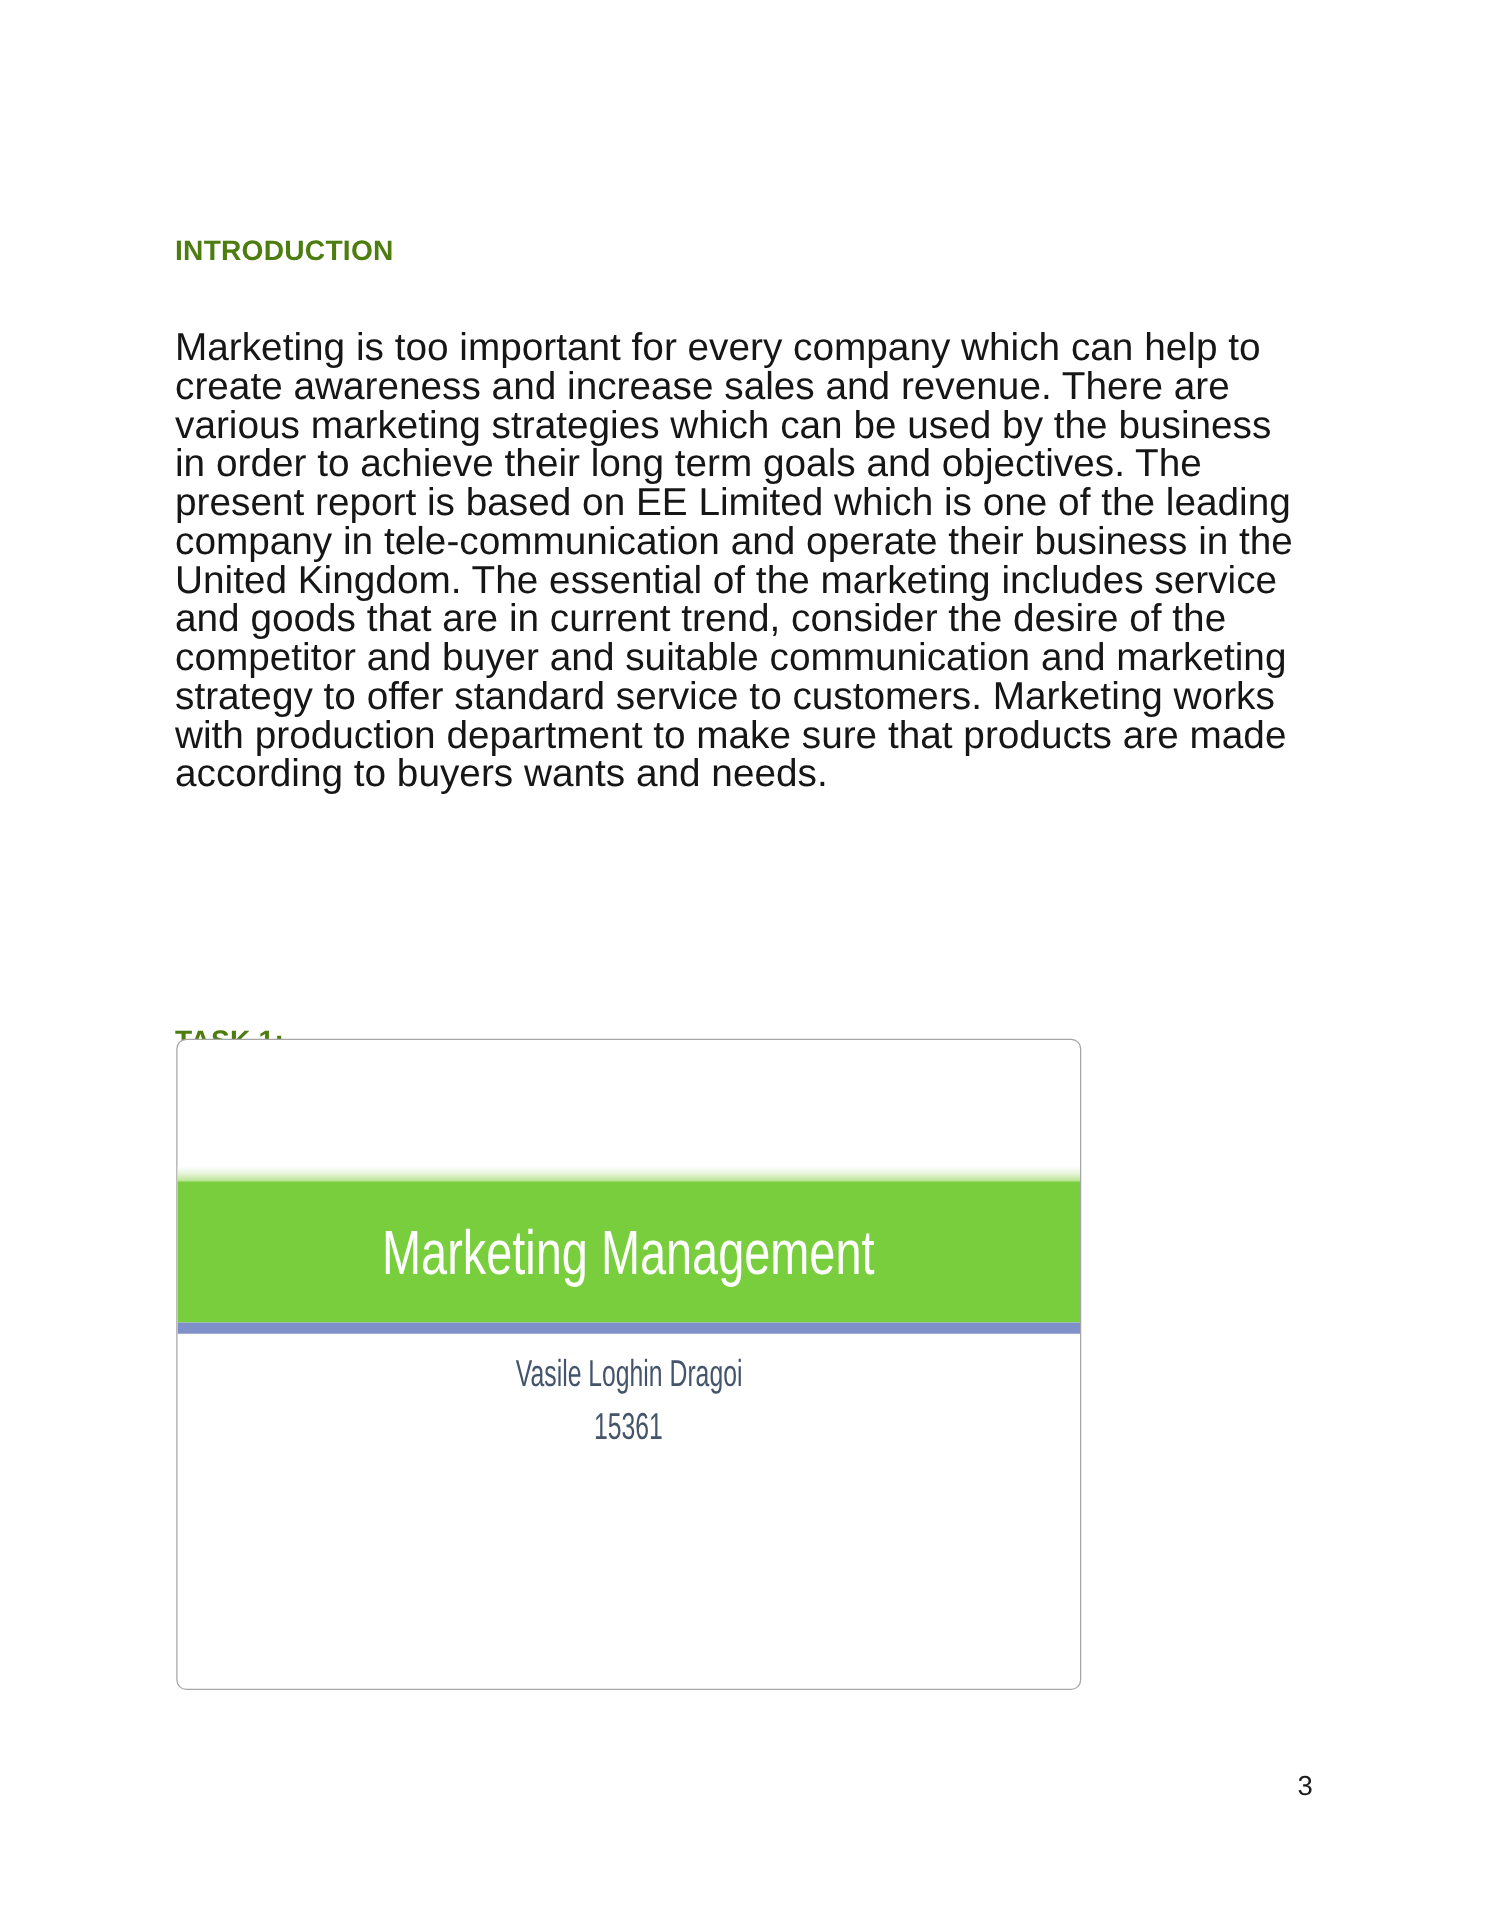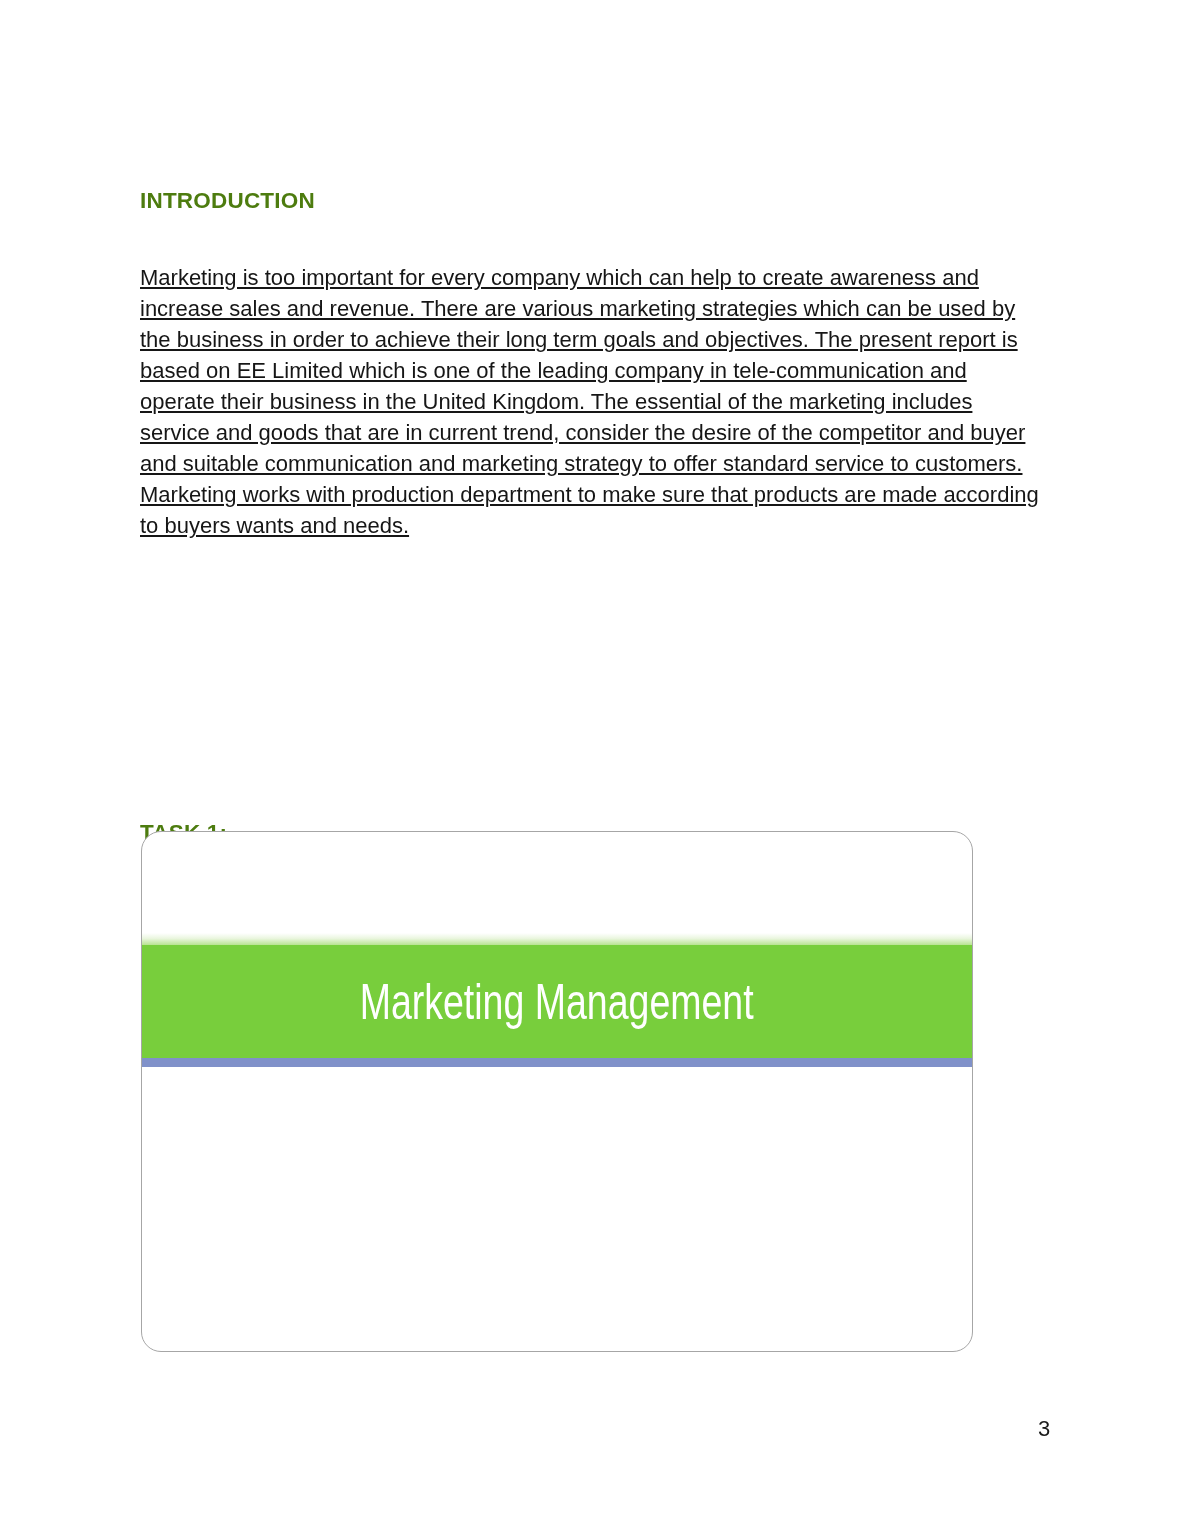--- a/index.html
+++ b/index.html
@@ -25,36 +25,35 @@
     letter-spacing: 0.2px;
   }
   #intro-heading { top: 188px; }
   #task-heading  { top: 797px; margin-top: 23px; }
   .body-text {
     position: absolute;
     left: 140px;
     top: 262px;
     width: 902px;
     margin: 0;
-    font-size: 22px;
+    font-size: 31px;
     line-height: 31px;
     color: #161616;
     text-align: left;
-    text-decoration: underline;
   }
   
   .slide {
     position: absolute;
     left: 141px;
     top: 831px;
-    width: 832px;
+    width: 724px;
     height: 521px;
     box-sizing: border-box;
     border: 1.5px solid var(--slide-border, #a6a6a6);
-    border-radius: 20px;
+    border-radius: 8px;
     background: #ffffff;
     overflow: hidden;
   }
   .slide-top {
     height: 101px;
   }
   .banner-fade {
     height: 12px;
     background: linear-gradient(180deg, #ffffff 0%, #eaf6df 45%, #b9e392 100%);
   }
@@ -112,15 +111,23 @@
 
 <h2 id="task-heading" class="doc-heading">TASK 1:</h2>
 
 <div class="slide">
   <div class="slide-top"></div>
   <div class="banner-fade"></div>
   <div class="banner">
     <span class="slide-title">Marketing Management</span>
   </div>
   <div class="divider"></div>
+  <div class="slide-body">
+    <div class="subtitle-line">
+      <span class="subtitle-text">Vasile Loghin Dragoi</span>
+    </div>
+    <div class="subtitle-line">
+      <span class="subtitle-text">15361</span>
+    </div>
+  </div>
 </div>
 
 <div class="page-number">3</div>
 
 </body></html>

